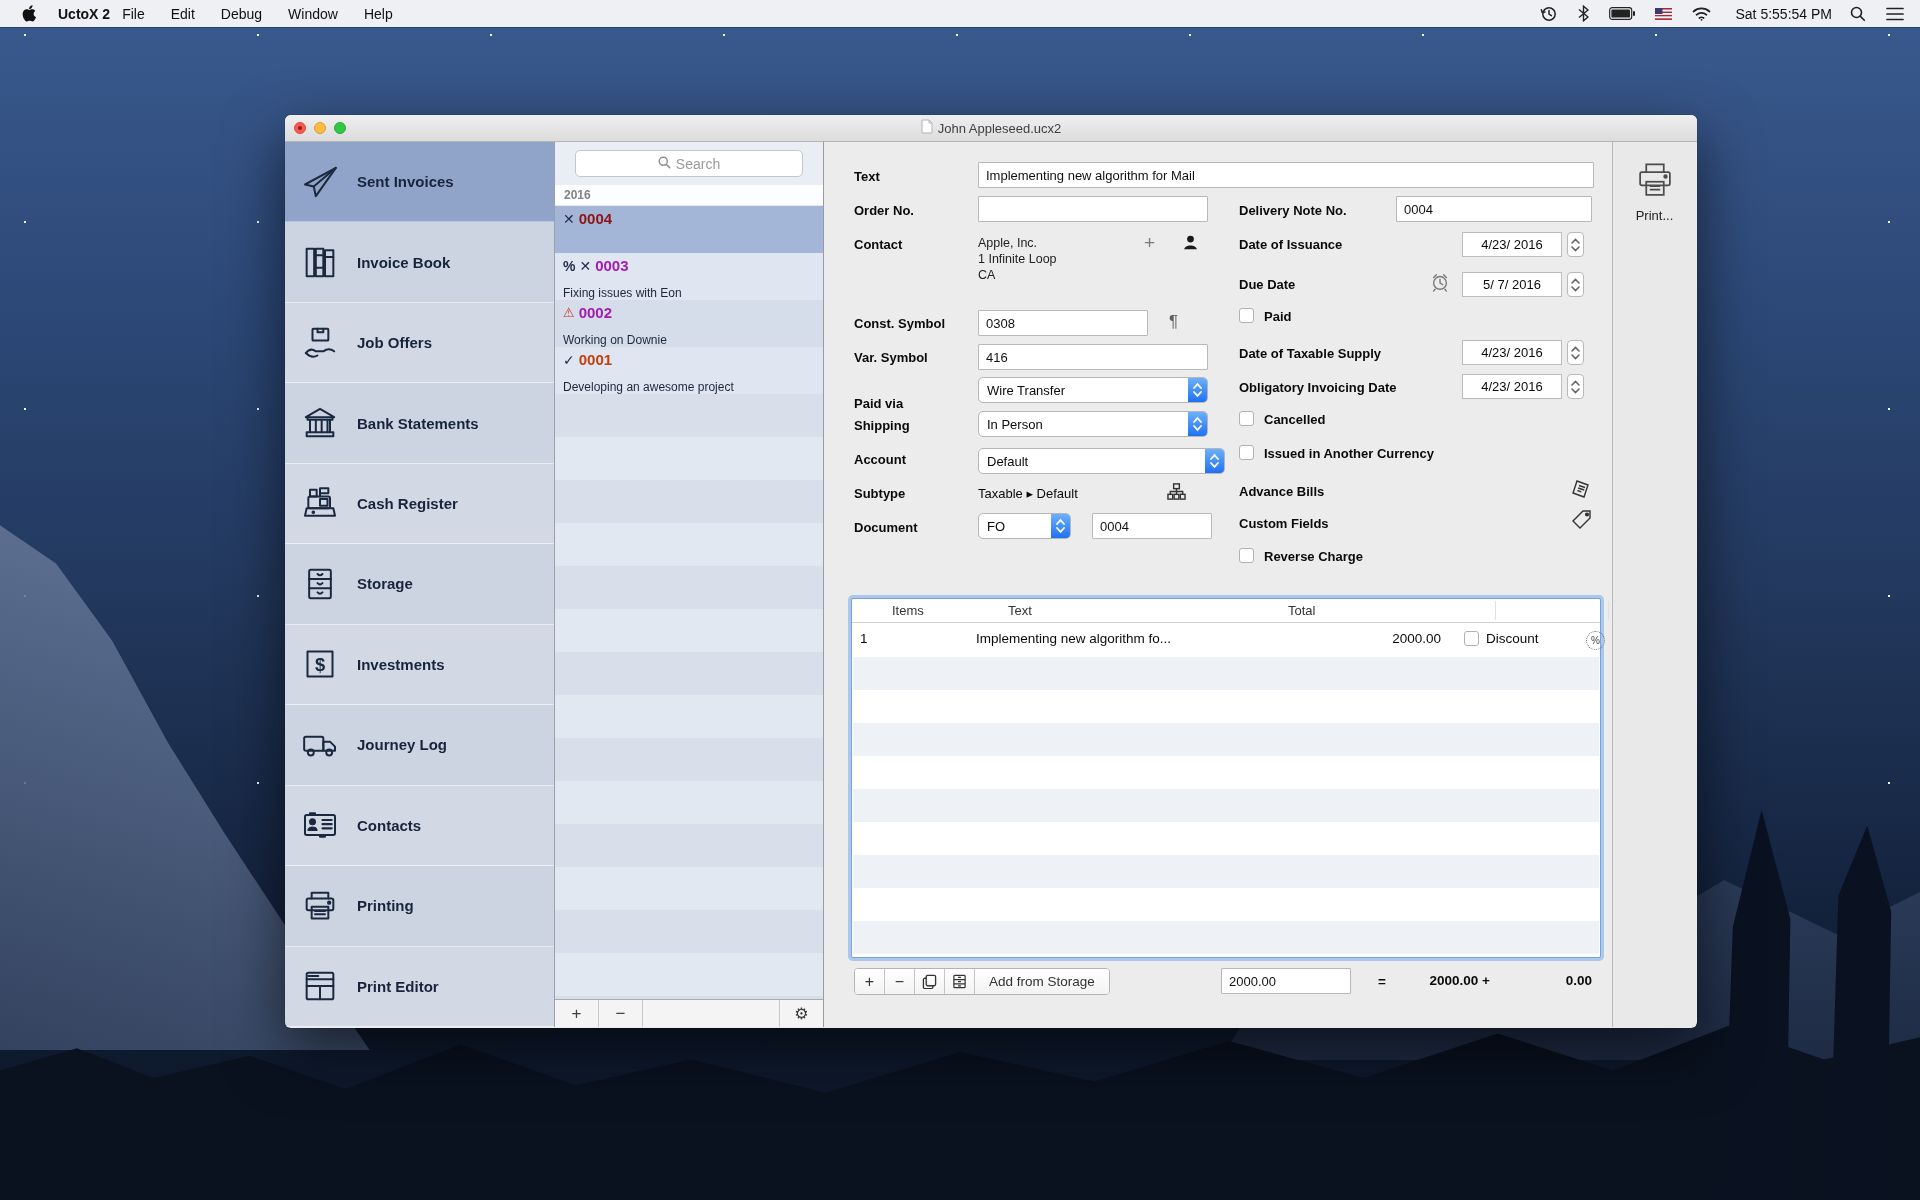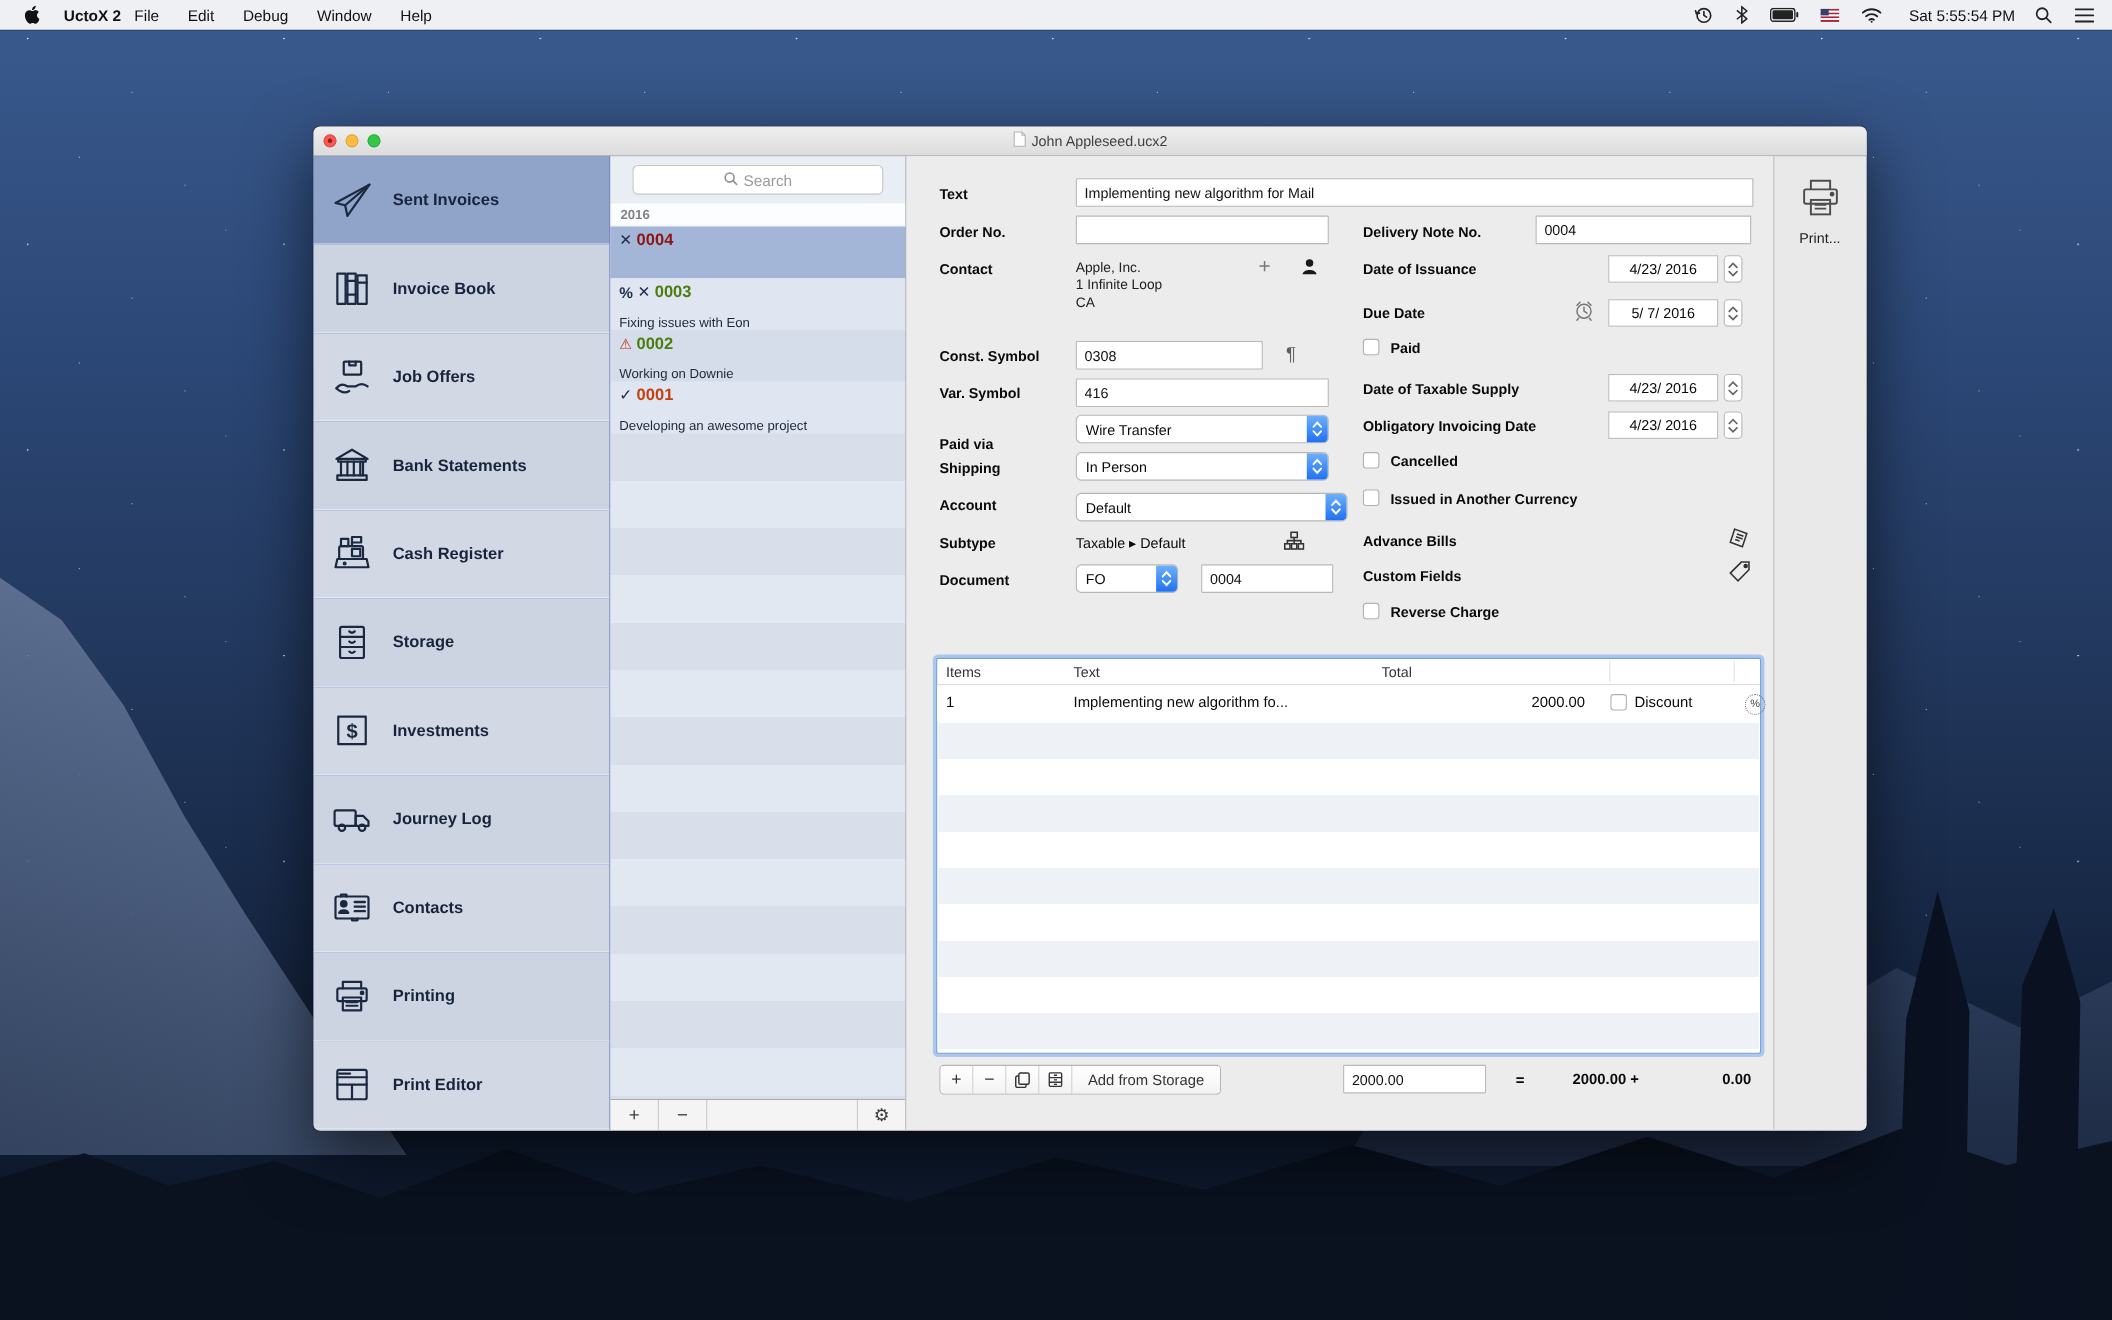--- a/index.html
+++ b/index.html
@@ -71,21 +71,21 @@
     display:flex; align-items:center; padding-left:9px; border-bottom:1px solid #e8e8e8; }
   .lrow { height:47px; padding:4px 8px 0 8px; cursor:default; }
   .lrow .l1 { display:flex; align-items:center; gap:4px; font-size:15px; font-weight:bold; }
   .lrow .l2 { font-size:12px; color:#1d2838; margin-top:12px; }
   .lrow.sel { background:#a4b6d8; }
   .lrow.a { background:#dfe5f1; }
   .lrow.b { background:#d6ddea; }
   .lic { font-size:14px; color:#1d2c49; font-weight:bold; }
   .lic.warn { color:#cf2b1e; font-size:13px; }
   .num-darkred { color:#8e1414; }
-  .num-red { color:#4d7c0f;text-align:center; }
+  .num-red { color:#a21caf;text-align:center; }
   .num-dark { color:#c2410c; }
   .lfill { flex:1; background:repeating-linear-gradient(180deg,#d9dfea 0 43px,#e2e8f2 43px 86px); }
   .lbottom { height:28px; background:#f4f4f4; border-top:1px solid #ababab; display:flex; }
   .lbtn { width:44px; display:flex; align-items:center; justify-content:center; font-size:17px; color:#3c3c3c;
     border-right:1px solid #c9c9c9; }
   .lbtn.gear { border-right:none; border-left:1px solid #c9c9c9; font-size:16px; }
   .lbsp { flex:1; }
 
   
   .main { width:788px; position:relative; background:#ececec; font-size:13px; color:#0a0a0a; }
@@ -104,21 +104,21 @@
     background:linear-gradient(#6db0fb,#2071f2); display:flex; flex-direction:column; align-items:center; justify-content:center; gap:2px; }
   .cb { position:absolute; width:15px; height:15px; background:#fff; border:1px solid #b2b2b2; border-radius:3px; }
   .cblabel { position:absolute; font-weight:bold; white-space:nowrap; }
   .icobtn { position:absolute; color:#5c5c5c; }
   .contact-lines { position:absolute; font-size:12.5px; line-height:16px; color:#222; }
 
   
   .itable { position:absolute; left:27px; top:456px; width:750px; height:360px; background:#fff;
     border:1px solid #73a3e2; box-shadow:0 0 0 3px rgba(122,168,235,.55); border-radius:2px; }
   .ithead { position:relative; height:24px; border-bottom:1px solid #d0d0d0; font-size:13px; color:#333; }
-  .ithead span { position:absolute; top:4px; }
+  .ithead span { position:absolute; top:4px;margin-left:32px; }
   .ithead .vd { position:absolute; top:2px; bottom:2px; width:1px; background:#e0e0e0; }
   .itrow { position:relative; height:33px; font-size:13.5px; background:#fff; }
   .itrow span { position:absolute; top:8px; }
   .itstripes { position:absolute; top:58px; bottom:1px; left:1px; right:1px;
     background:repeating-linear-gradient(180deg,#eef1f6 0 33px,#ffffff 33px 66px); }
   .pct { position:absolute; width:19px; height:19px; border:1.6px dotted #6a6a6a; border-radius:50%;
     font-size:10px; display:flex; align-items:center; justify-content:center; color:#444; top:7px; }
 
   
   .seg { position:absolute; left:30px; top:826px; height:27px; display:flex; background:#fff;

